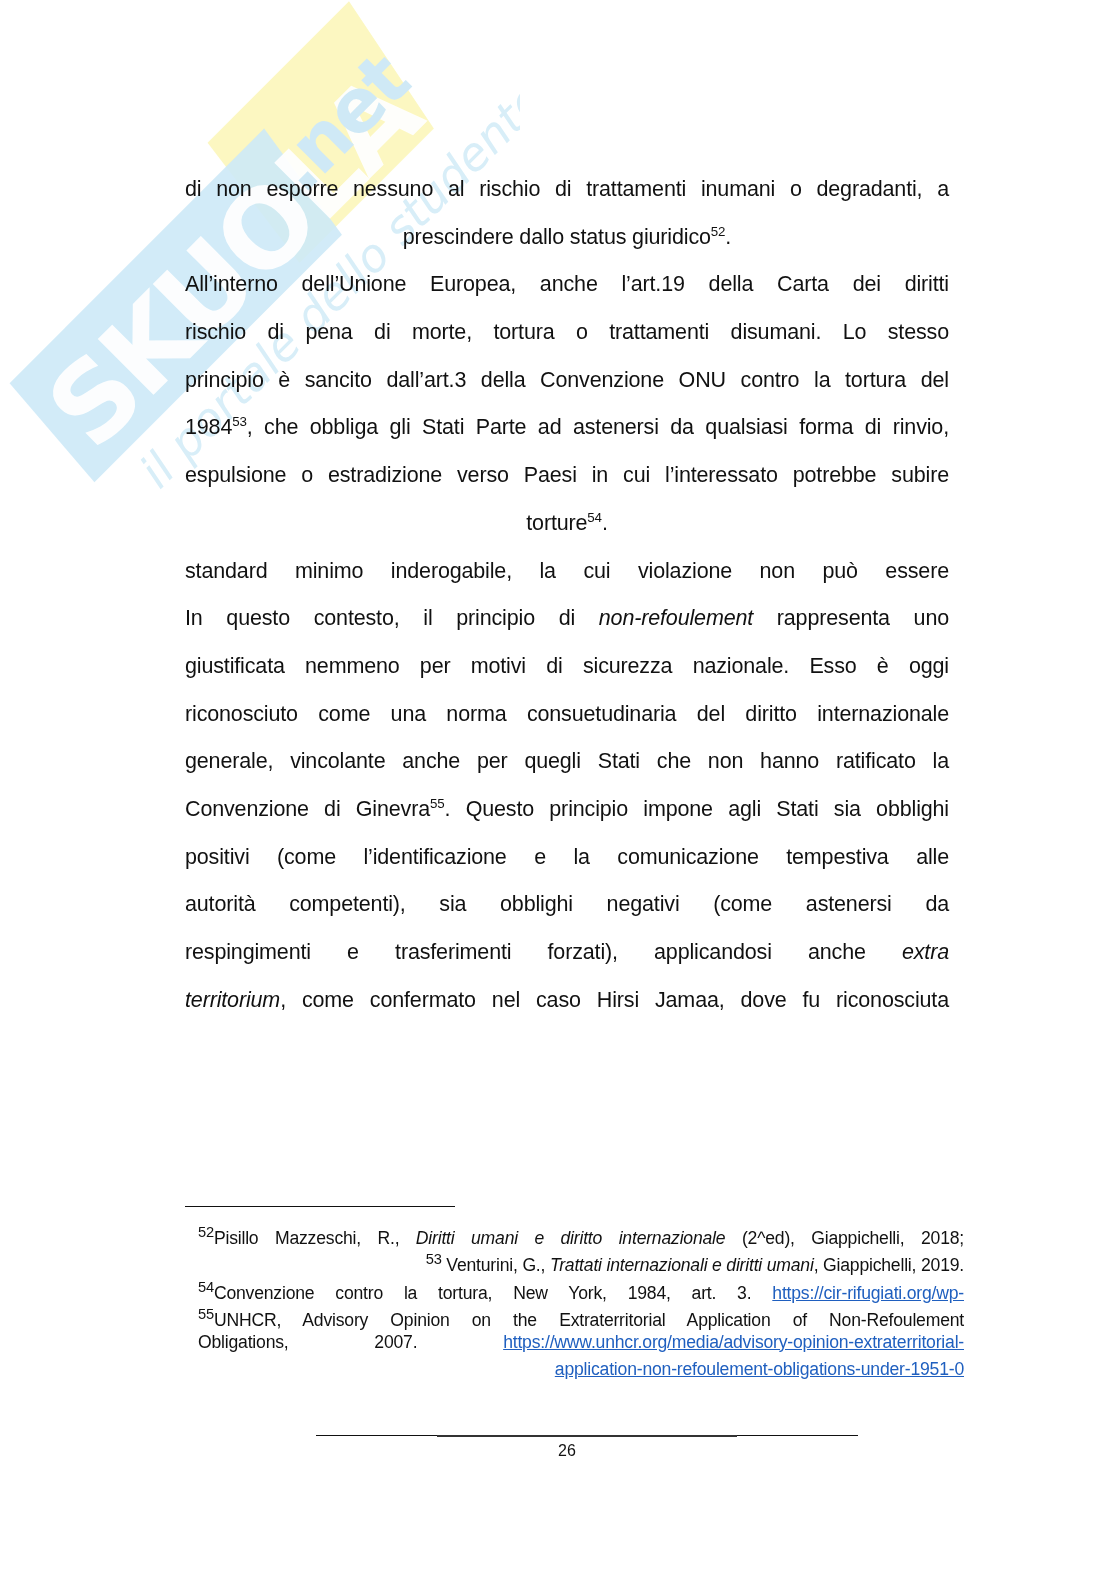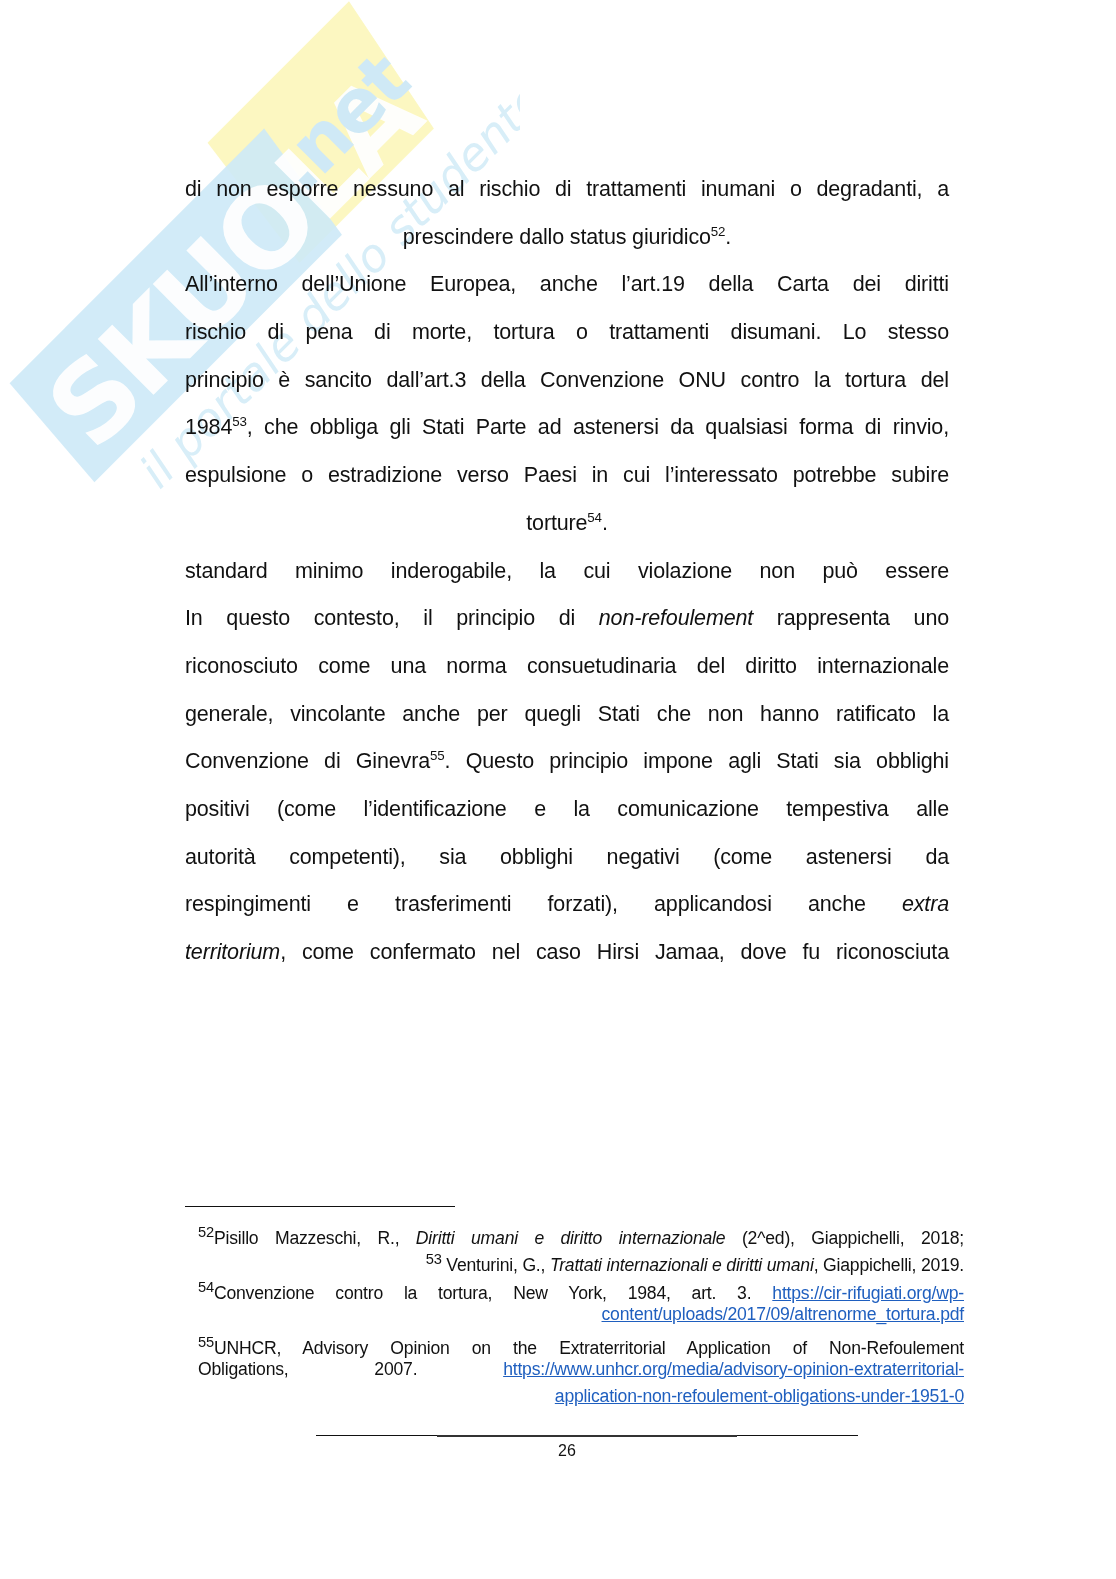--- a/index.html
+++ b/index.html
@@ -139,36 +139,36 @@
     <div class="line justify"><span>di non esporre nessuno al rischio di trattamenti inumani o degradanti, a</span></div>
     <div class="line left"><span>prescindere dallo status giuridico</span><sup>52</sup><span>.</span></div>
     <div class="line justify"><span>All’interno dell’Unione Europea, anche l’art.19 della Carta dei diritti</span></div>
     <div class="line justify"><span>rischio di pena di morte, tortura o trattamenti disumani. Lo stesso</span></div>
     <div class="line justify"><span>principio è sancito dall’art.3 della Convenzione ONU contro la tortura del</span></div>
     <div class="line justify"><span>1984</span><sup>53</sup><span>, che obbliga gli Stati Parte ad astenersi da qualsiasi forma di rinvio,</span></div>
     <div class="line justify"><span>espulsione o estradizione verso Paesi in cui l’interessato potrebbe subire</span></div>
     <div class="line left"><span>torture</span><sup>54</sup><span>.</span></div>
     <div class="line justify"><span>standard minimo inderogabile, la cui violazione non può essere</span></div>
     <div class="line justify"><span>In questo contesto, il principio di </span><em>non-refoulement</em><span> rappresenta uno</span></div>
+    <div class="line justify"><span>giustificata nemmeno per motivi di sicurezza nazionale. Esso è oggi</span></div>
     <div class="line justify"><span>riconosciuto come una norma consuetudinaria del diritto internazionale</span></div>
     <div class="line justify"><span>generale, vincolante anche per quegli Stati che non hanno ratificato la</span></div>
     <div class="line justify"><span>Convenzione di Ginevra</span><sup>55</sup><span>. Questo principio impone agli Stati sia obblighi</span></div>
     <div class="line justify"><span>positivi (come l’identificazione e la comunicazione tempestiva alle</span></div>
     <div class="line justify"><span>autorità competenti), sia obblighi negativi (come astenersi da</span></div>
     <div class="line justify"><span>respingimenti e trasferimenti forzati), applicandosi anche </span><em>extra</em></div>
     <div class="line justify"><em>territorium</em><span>, come confermato nel caso Hirsi Jamaa, dove fu riconosciuta</span></div>
   </div>
 
 <div class="fn-separator"></div>
 
 <div class="footnotes" id="footnotes">
     <div class="fn-line justify"><sup>52</sup><span>Pisillo Mazzeschi, R., </span><em>Diritti umani e diritto internazionale</em><span> (2^ed), Giappichelli, 2018;</span></div>
     <div class="fn-line left"><sup>53</sup><span> Venturini, G., </span><em>Trattati internazionali e diritti umani</em><span>, Giappichelli, 2019.</span></div>
     <div class="fn-line justify"><sup>54</sup><span>Convenzione contro la tortura, New York, 1984, art. 3. </span><a>https://cir-rifugiati.org/wp-</a></div>
-    <div class="fn-line left"><a>content/uploads/2017/09/altrenorme_tortura.pdf</a></div>
     <div class="fn-line justify"><sup>55</sup><span>UNHCR, Advisory Opinion on the Extraterritorial Application of Non-Refoulement</span></div>
     <div class="fn-line justify"><span>Obligations, 2007. </span><a>https://www.unhcr.org/media/advisory-opinion-extraterritorial-</a></div>
     <div class="fn-line left"><a>application-non-refoulement-obligations-under-1951-0</a></div>
   </div>
 
 <div class="footer-rule"></div>
 <div class="footer-rule-mid"></div>
 <div class="page-number">26</div>
 
 </body></html>

